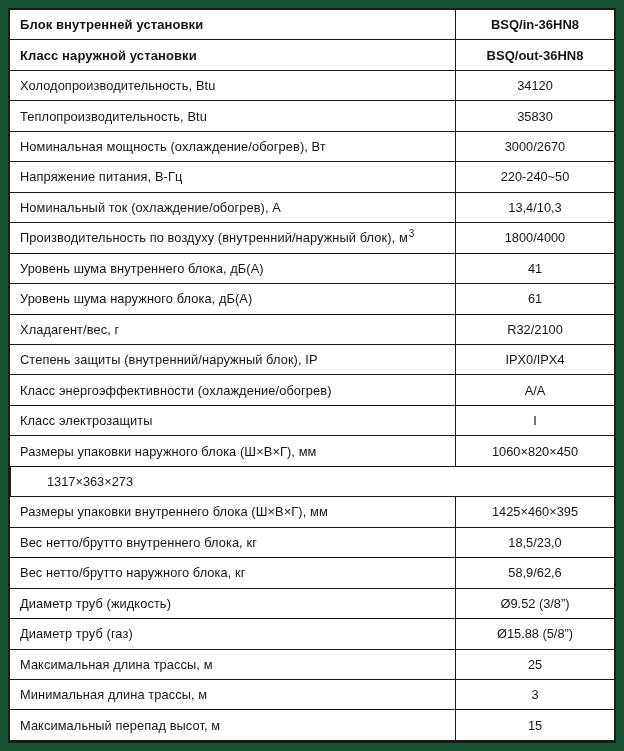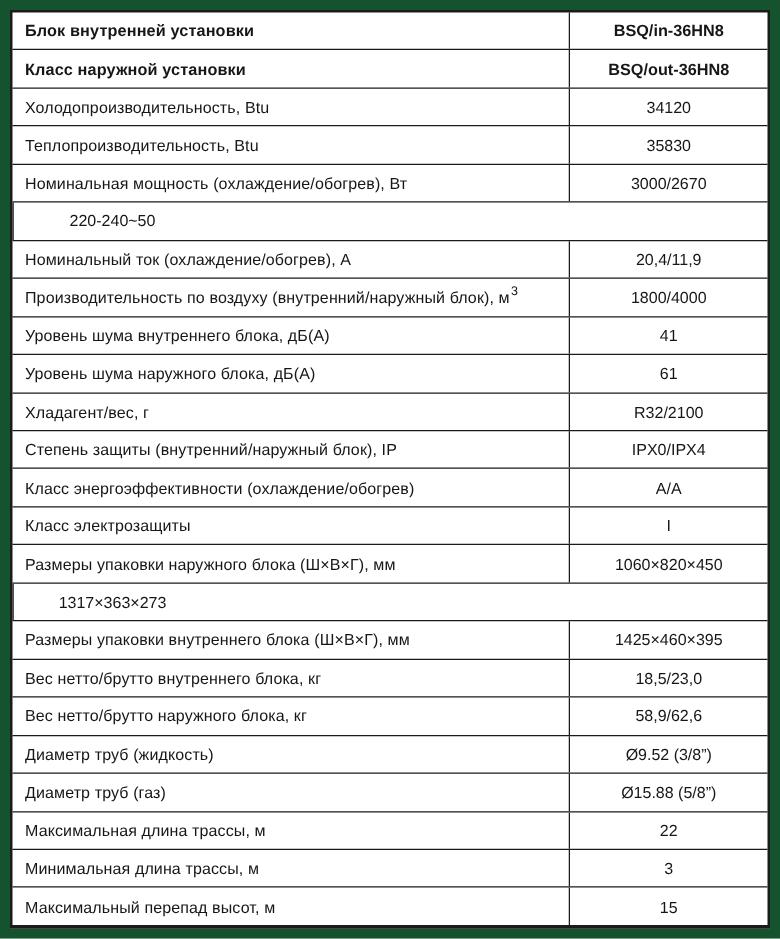--- a/index.html
+++ b/index.html
@@ -98,26 +98,27 @@
     <div class="cell-label">Теплопроизводительность, Btu</div>
     <div class="cell-value">35830</div>
   </div>
 
   <div class="spec-row">
     <div class="cell-label">Номинальная мощность (охлаждение/обогрев), Вт</div>
     <div class="cell-value">3000/2670</div>
   </div>
 
   <div class="spec-row">
+    <div class="cell-label">Напряжение питания, В-Гц</div>
     <div class="cell-value">220-240~50</div>
   </div>
 
   <div class="spec-row">
     <div class="cell-label">Номинальный ток (охлаждение/обогрев), А</div>
-    <div class="cell-value">20,4/11,9</div>
+    <div class="cell-value">13,4/10,3</div>
   </div>
 
   <div class="spec-row">
     <div class="cell-label">Производительность по воздуху (внутренний/наружный блок), м<sup>3</sup></div>
     <div class="cell-value">1800/4000</div>
   </div>
 
   <div class="spec-row">
     <div class="cell-label">Уровень шума внутреннего блока, дБ(А)</div>
     <div class="cell-value">41</div>
@@ -178,21 +179,21 @@
     <div class="cell-value">Ø9.52 (3/8”)</div>
   </div>
 
   <div class="spec-row">
     <div class="cell-label">Диаметр труб (газ)</div>
     <div class="cell-value">Ø15.88 (5/8”)</div>
   </div>
 
   <div class="spec-row">
     <div class="cell-label">Максимальная длина трассы, м</div>
-    <div class="cell-value">22</div>
+    <div class="cell-value">25</div>
   </div>
 
   <div class="spec-row">
     <div class="cell-label">Минимальная длина трассы, м</div>
     <div class="cell-value">3</div>
   </div>
 
   <div class="spec-row">
     <div class="cell-label">Максимальный перепад высот, м</div>
     <div class="cell-value">15</div>

